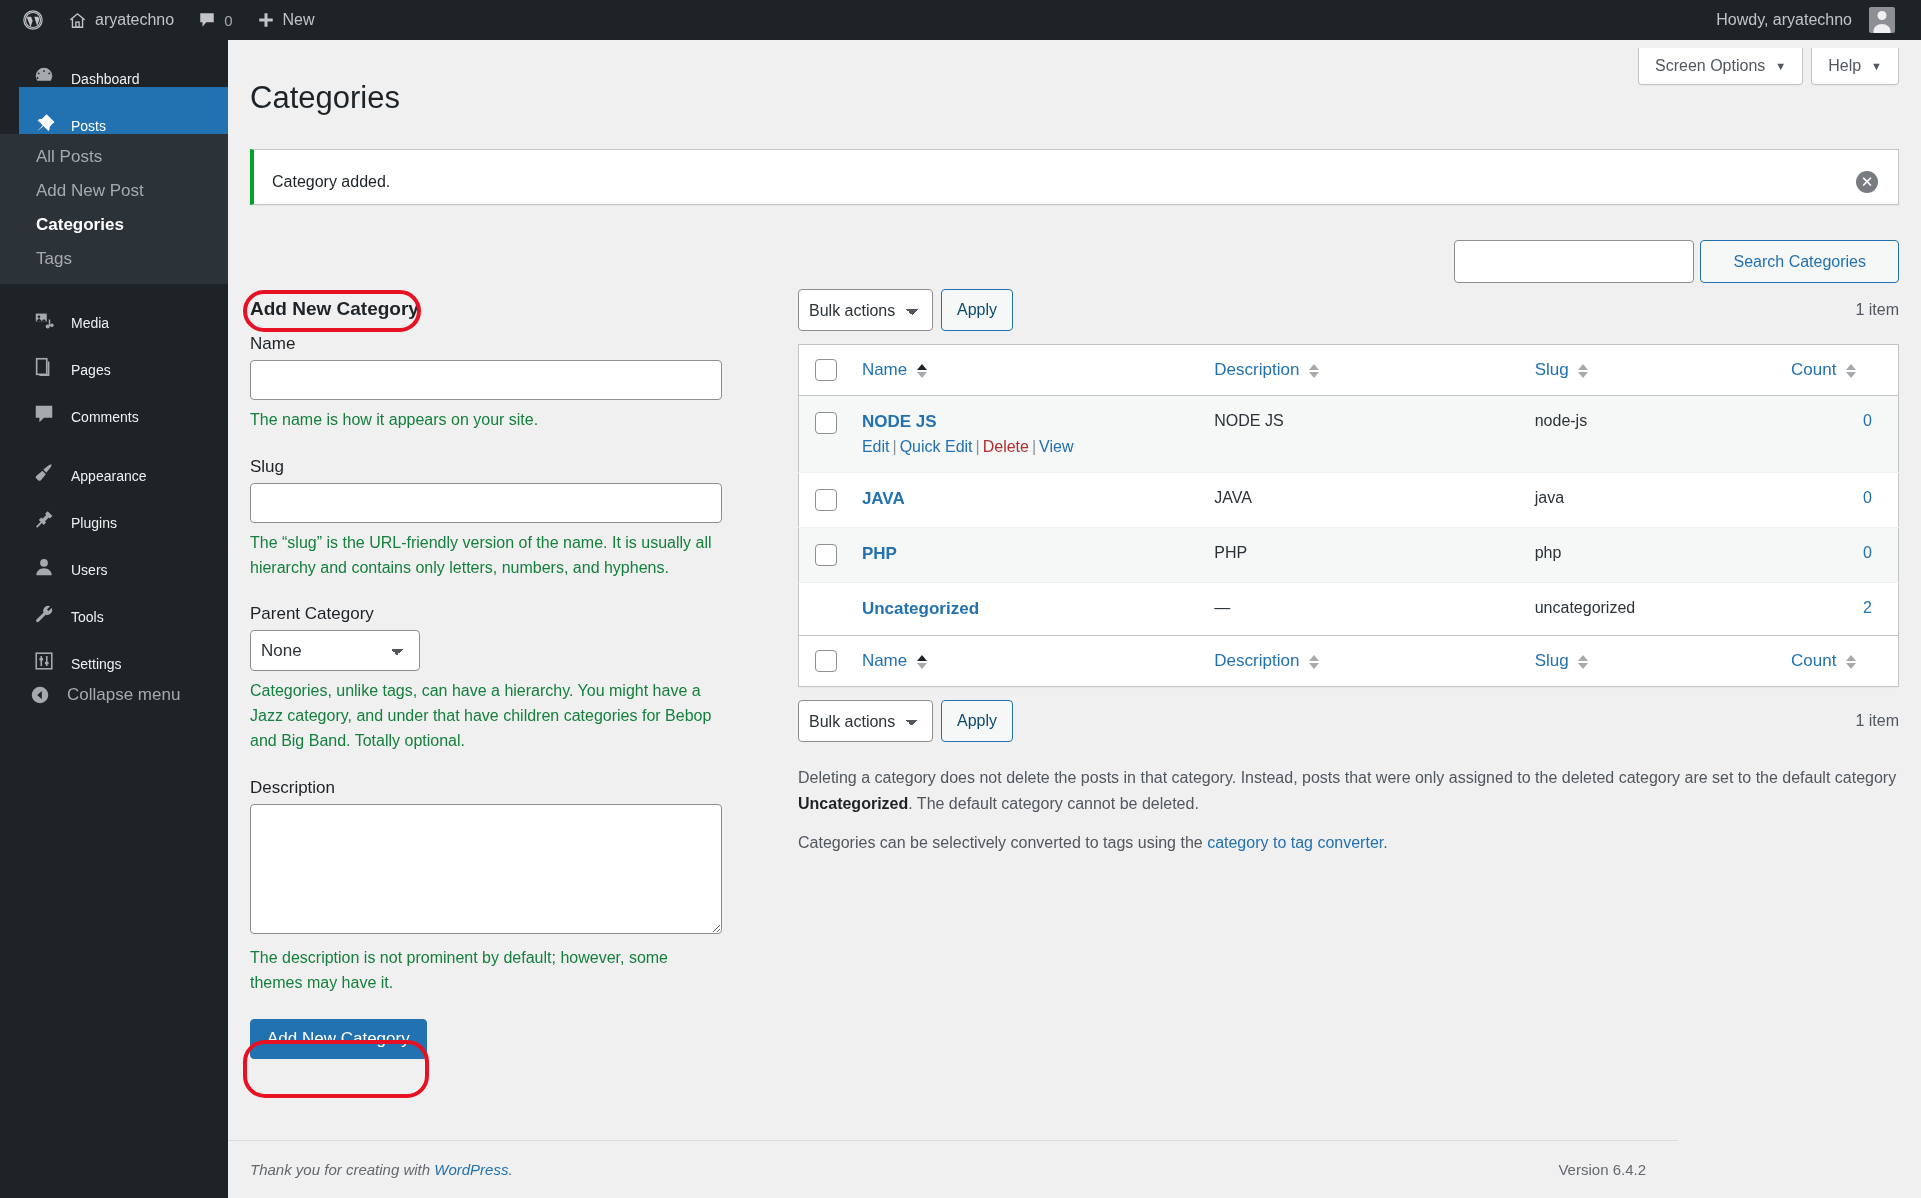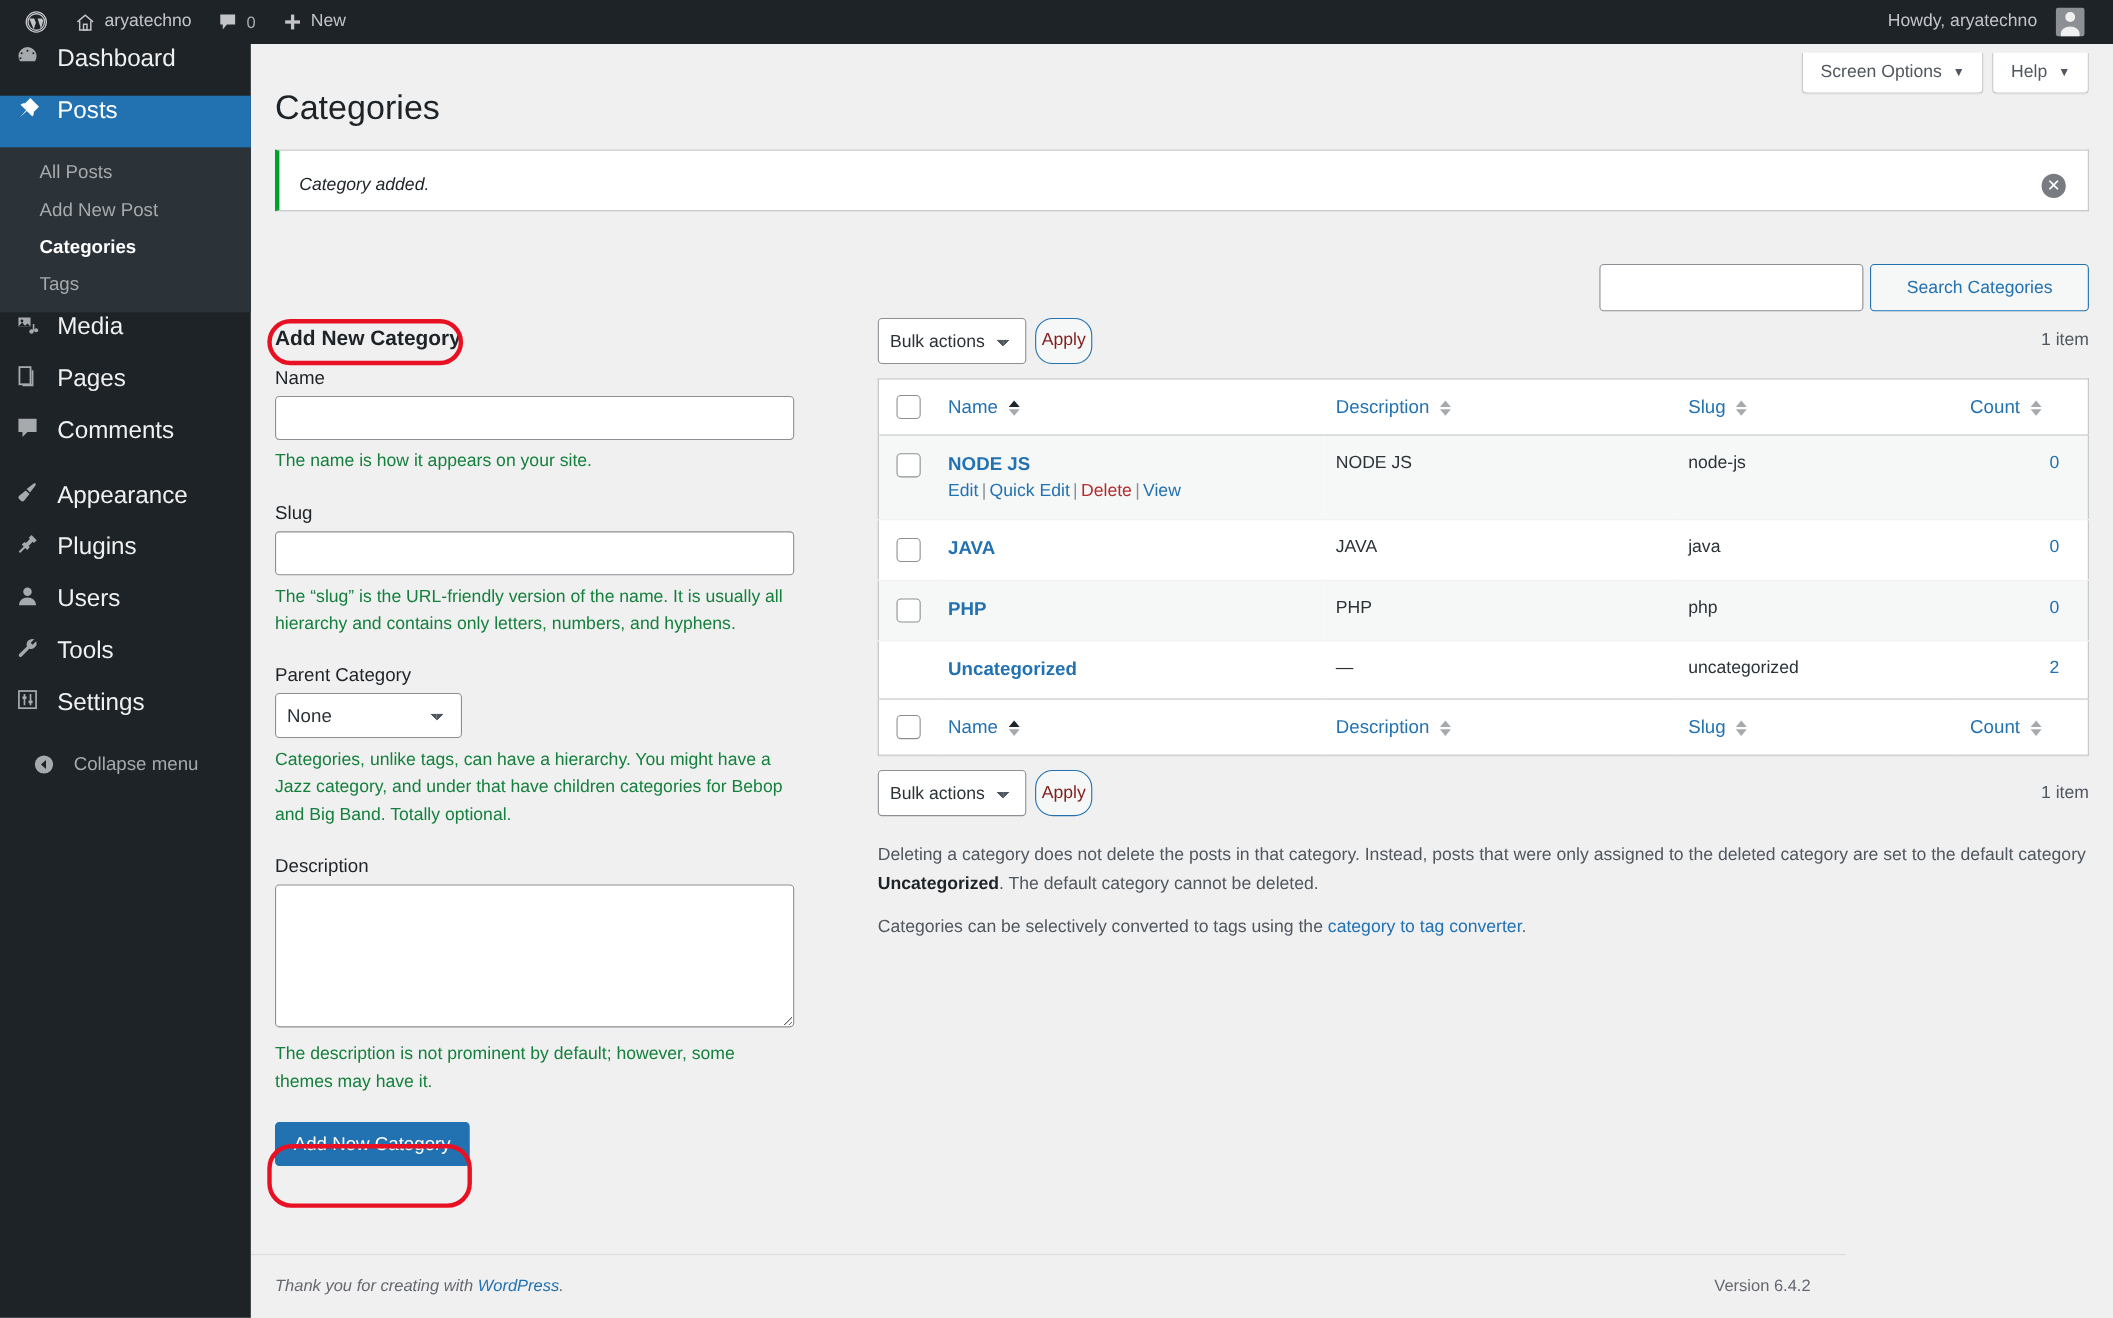--- a/index.html
+++ b/index.html
@@ -47,24 +47,25 @@
   .cmt-count { color: #a7aaad; font-size: 15px; }
 
   
   #sidebar {
     position: absolute; top: 40px; left: 0;
     width: 228px; height: 1158px;
     background: #1d2327;
     z-index: 30;
   }
   .menu-top {
-    display: flex; align-items: flex-start;
+    display: flex; align-items: flex-end;
     height: 47px; padding-left: 14px;
-    color: #f0f0f1; font-size: 22px; cursor: pointer;
+    color: #f0f0f1; font-size: 14px; cursor: pointer;
     position: relative;
+    margin-left: 19px;
   }
   .menu-top .mi { width: 38px; flex: 0 0 38px; display: flex; align-items: center; color: #a7aaad; }
   .menu-top.current {
     background: #2271b1; color: #fff; font-weight: 400;
   }
   .menu-top.current .mi { color: #fff; }
   .menu-top.current::after {
     content: ""; position: absolute; right: -8px; top: 50%;
     transform: translateY(-50%);
     border-top: 8px solid transparent;
@@ -102,28 +103,27 @@
     box-shadow: 0 1px 1px rgba(0,0,0,.04);
   }
   .meta-btn .car { font-size: 11px; color: #50575e; }
 
   h1.page-title {
     margin: 0; padding: 38px 0 18px 22px;
     font-size: 31px; font-weight: 400; color: #1d2327; line-height: 1.3;
   }
 
   .notice {
-    margin: 0 22px 0 22px;
+    margin: 13px 22px 0 22px;
     background: #fff; border: 1px solid #c3c4c7; border-left: 4px solid #00a32a;
     padding: 24px 14px 14px 18px;
     display: flex; align-items: center;
     font-size: 16px; color: #1d2327;
     box-shadow: 0 1px 1px rgba(0,0,0,.04);
     height: 56px;
-    font-style: italic;
   }
   .notice .msg { flex: 1 1 auto; }
   .dismiss {
     width: 22px; height: 22px; border-radius: 50%;
     background: #787c82; color: #fff;
     display: flex; align-items: center; justify-content: center;
     font-size: 15px; line-height: 1; cursor: pointer; margin-right: 6px;
     font-family: "DejaVu Sans", sans-serif;
   }
 
@@ -212,22 +212,22 @@
     appearance: none; -webkit-appearance: none;
     background-image:
       linear-gradient(45deg, transparent 50%, #50575e 50%),
       linear-gradient(135deg, #50575e 50%, transparent 50%);
     background-position: calc(100% - 20px) 19px, calc(100% - 14px) 19px;
     background-size: 6px 6px, 6px 6px;
     background-repeat: no-repeat;
   }
   .apply-btn {
     margin-left: 8px; height: 42px;
-    background: #f6f7f7; border: 1px solid #2271b1; border-radius: 16px;
-    color: #7f1d1d; font-size: 16px; padding: 0 5px; cursor: pointer;
+    background: #f6f7f7; border: 1px solid #2271b1; border-radius: 4px;
+    color: #0c4a6e; font-size: 16px; padding: 0 15px; cursor: pointer;
     font-family: "Liberation Sans", sans-serif;
   }
   .item-count { margin-left: auto; font-size: 16px; color: #50575e; }
 
   
   table.wp-list {
     width: 100%; border-collapse: collapse;
     background: #fff; border: 1px solid #c3c4c7; border-radius: 3px;
     box-shadow: 0 1px 1px rgba(0,0,0,.04);
   }

